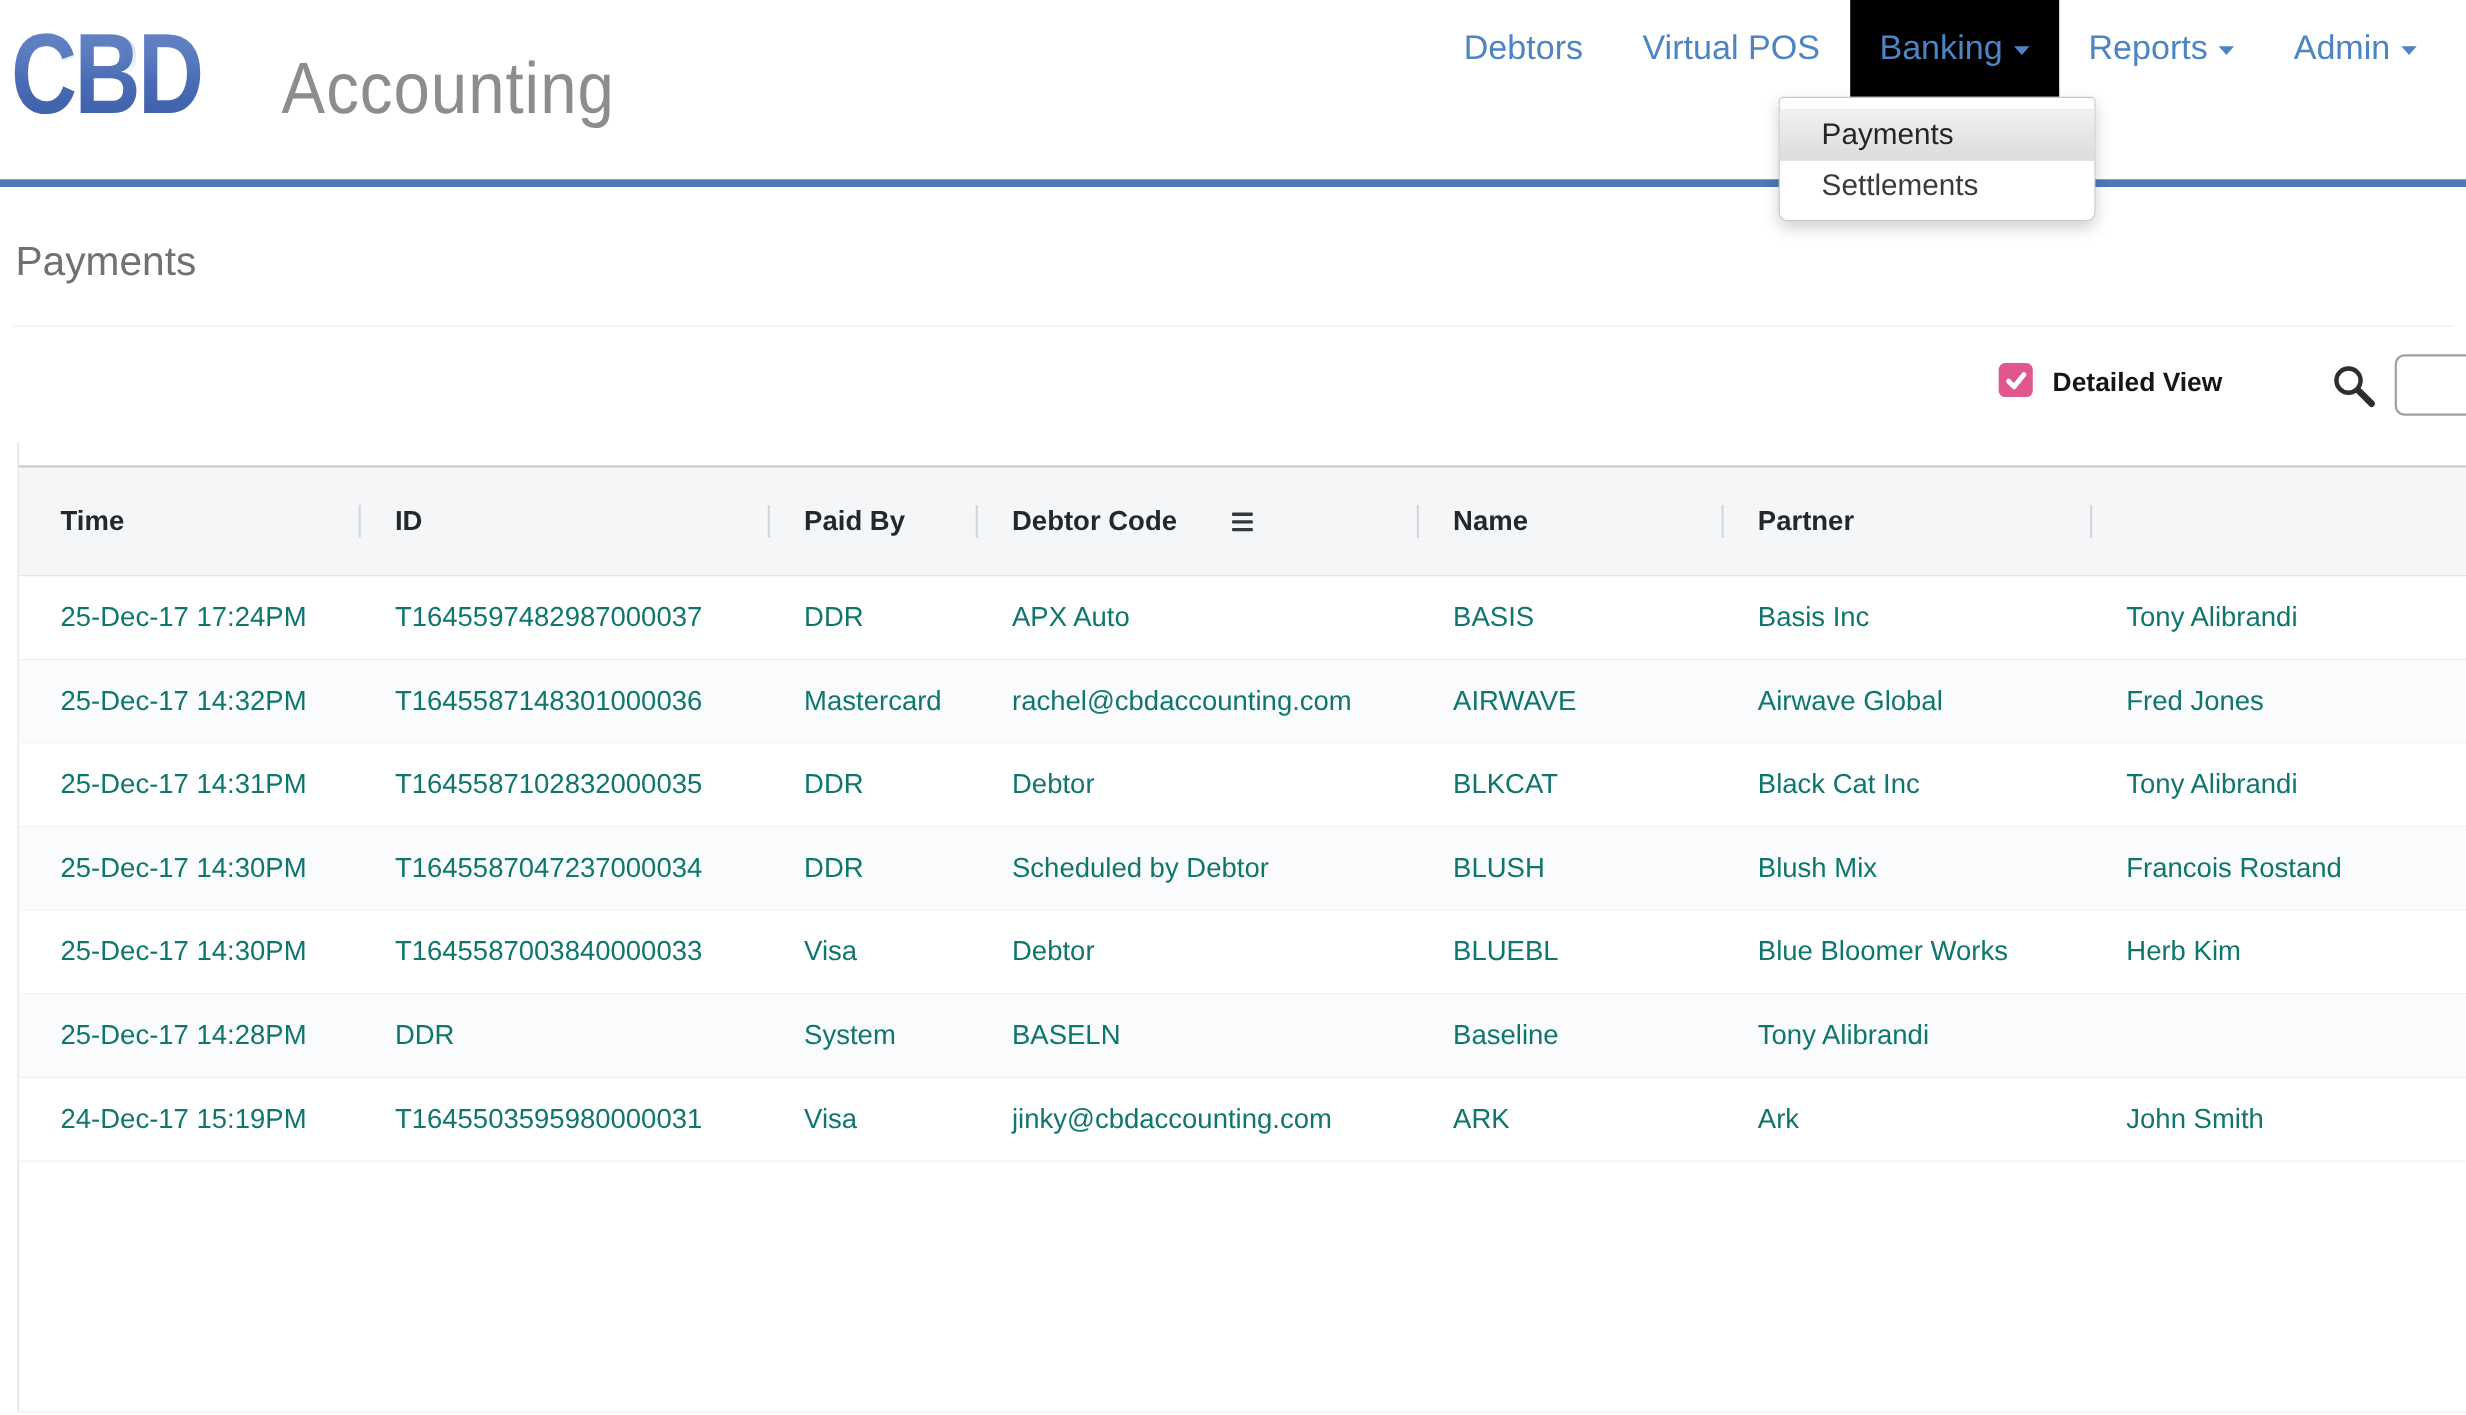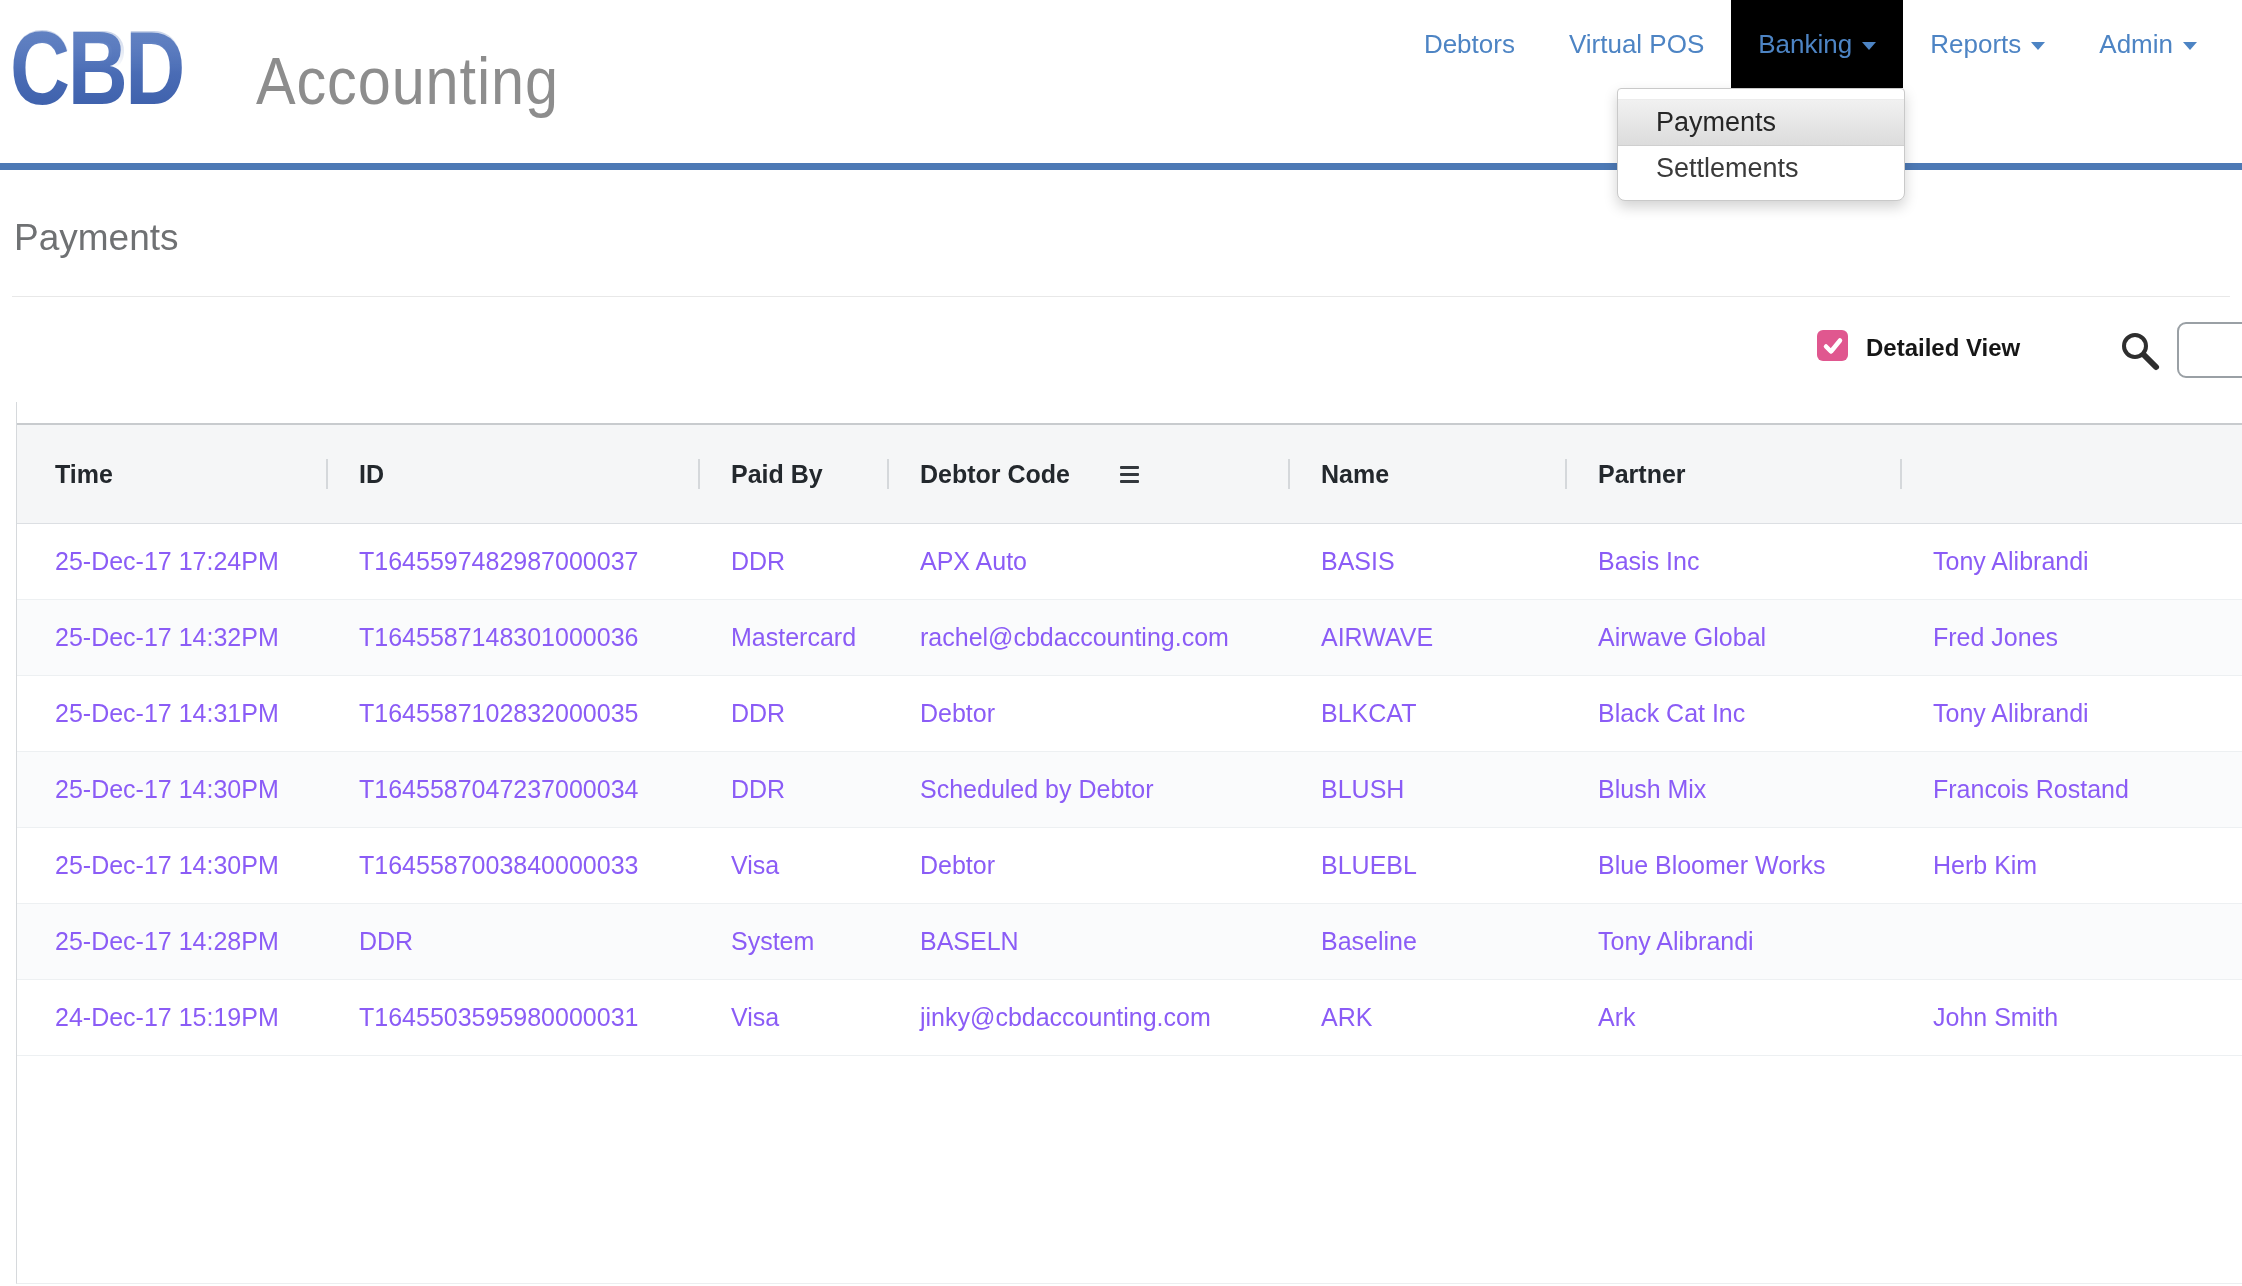--- a/index.html
+++ b/index.html
@@ -28,21 +28,21 @@
     mask-image:linear-gradient(to bottom,transparent 45%,rgba(0,0,0,.7) 100%);
     pointer-events:none;
   }
   .accounting{
     display:inline-block;font-size:66px;font-weight:400;color:#8d8d8d;letter-spacing:1px;
     transform:scaleX(.9);transform-origin:left bottom;margin-left:30px;line-height:1;
   }
   
   .nav{position:absolute;top:0;right:18px;height:88px;display:flex;align-items:stretch;}
   .nav-item{
-    padding:0 27px;font-size:26px;color:#4d84c4;display:flex;align-items:center;gap:10px;
+    padding:0 27px;font-size:31px;color:#4d84c4;display:flex;align-items:center;gap:10px;
     cursor:pointer;white-space:nowrap;
   }
   .nav-item.active{background:#000000;}
   .caret{width:0;height:0;border-left:7px solid transparent;border-right:7px solid transparent;
     border-top:8px solid #4d84c4;margin-top:4px;}
   
   .dropdown{
     position:absolute;left:1617px;top:88px;width:288px;background:#ffffff;
     border:1px solid #c9c9c9;border-radius:4px 4px 8px 8px;
     box-shadow:0 6px 14px rgba(0,0,0,.18);padding:10px 0 9px;box-sizing:border-box;z-index:20;
@@ -88,21 +88,21 @@
   .th:first-child{padding-left:38px;}
   .th + .th::before{
     content:"";position:absolute;left:0;top:50%;transform:translateY(-50%);
     width:2px;height:30px;background:#d5d8db;
   }
   .col-menu{display:inline-flex;flex-direction:column;gap:4px;margin-left:50px;cursor:pointer;}
   .col-menu span{display:block;width:19px;height:3px;background:#33383d;border-radius:1px;}
   .tr{height:75px;border-bottom:1px solid #edf0f2;background:#ffffff;cursor:pointer;}
   .tr:nth-child(even){background:#fafbfc;}
   .td{
-    display:flex;align-items:center;padding-left:33px;font-size:25px;color:#8b5cf6;
+    display:flex;align-items:center;padding-left:33px;font-size:25px;color:#0f766e;
     box-sizing:border-box;white-space:nowrap;overflow:hidden;
   }
   .td:first-child{padding-left:38px;}
 </style>
 </head>
 <body>
 
 <div class="logo">
   <span class="cbd-wrap">
     <span class="cbd">CBD</span>

